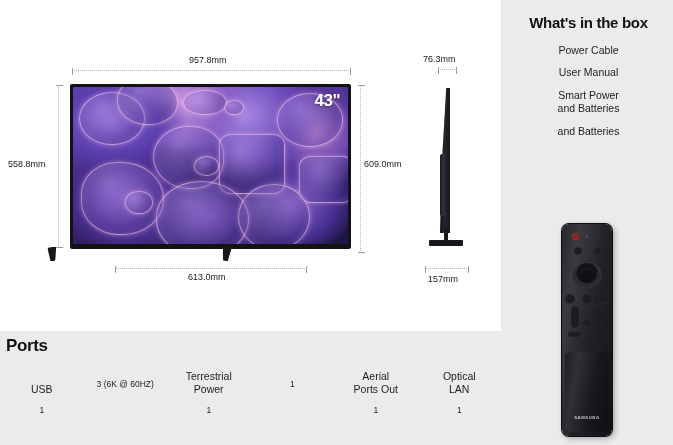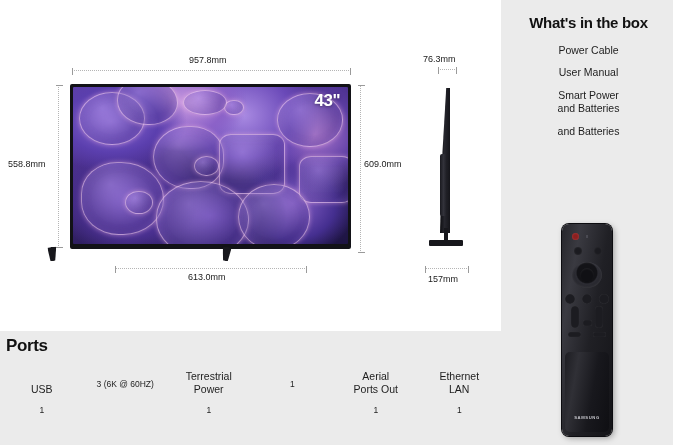--- a/index.html
+++ b/index.html
@@ -282,21 +282,21 @@
       </div>
       <div class="port-col">
         <div class="port-name">
           <div>Aerial</div>
           <div>Ports Out</div>
         </div>
         <div class="port-count">1</div>
       </div>
       <div class="port-col">
         <div class="port-name">
-          <div>Ethernet</div>
+          <div>Optical</div>
           <div>LAN</div>
         </div>
         <div class="port-count">1</div>
       </div>
     </div>
   </div>
 
   <div class="remote">
     <div class="remote-top">
       <div class="rm-btn rm-power"></div>

